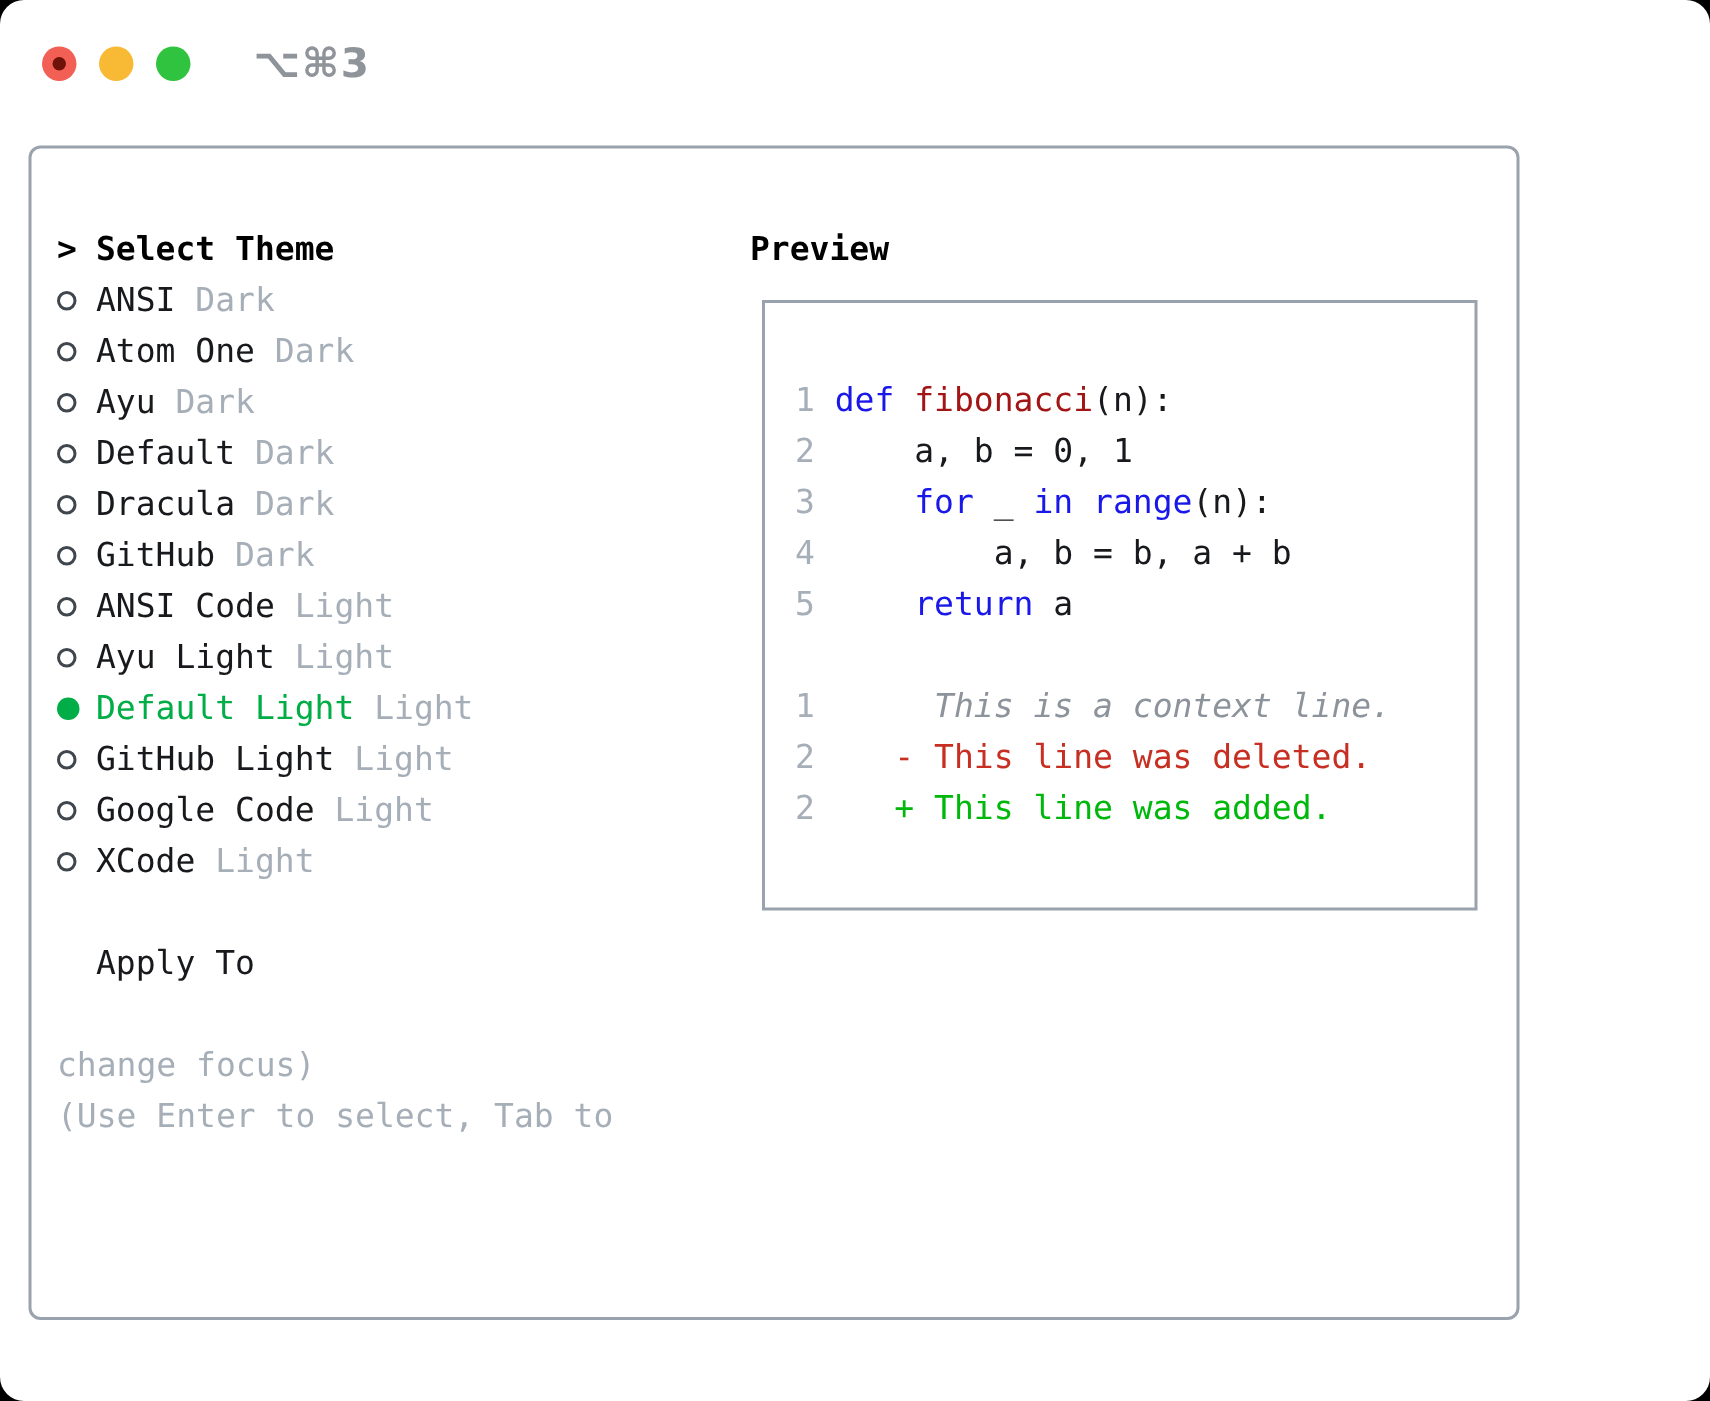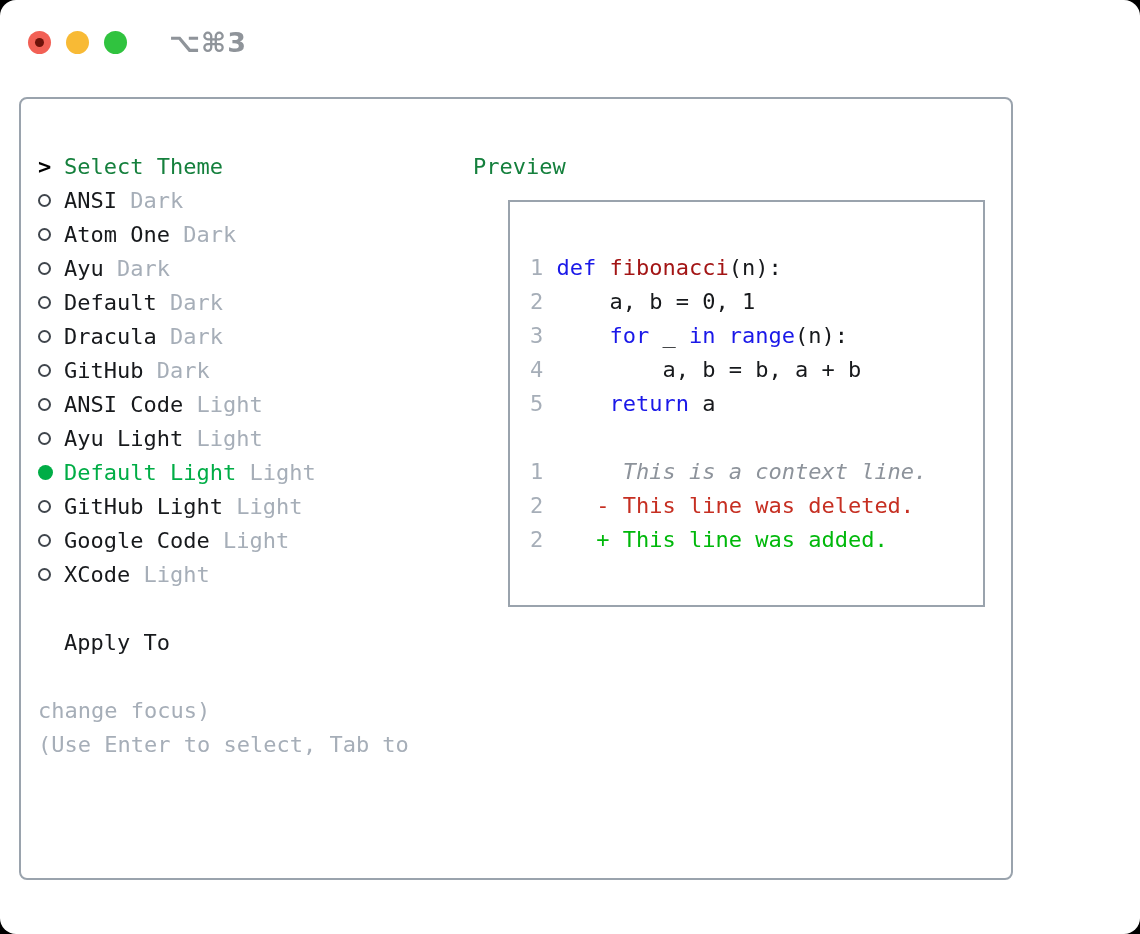--- a/index.html
+++ b/index.html
@@ -19,32 +19,32 @@
   .light.red{background:var(--lred);}
   .light.yellow{background:var(--lyellow);}
   .light.green{background:var(--lgreen);}
   .light .dot{position:absolute;left:7px;top:7px;width:9px;height:9px;border-radius:50%;background:#6e120a;}
   .shortcut{margin-left:27px;font-family:"DejaVu Sans","Liberation Sans",sans-serif;font-size:27px;font-weight:600;color:var(--shortcut);letter-spacing:1px;}
 
   
   .main-box{position:absolute;left:19px;top:97px;width:994px;height:783px;border:2px solid var(--border);border-radius:8px;background:#fff;}
   .row{height:34px;display:flex;align-items:center;white-space:pre;font-size:22px;color:var(--text);}
   .gutter{display:inline-flex;width:26px;align-items:center;flex:none;}
-  .bold{font-weight:normal;color:#15803d;}
+  .bold{font-weight:bold;color:#000000;}
 
   .left-col{position:absolute;left:17px;top:50px;width:450px;}
   .prompt{font-weight:bold;color:#000;}
   .ring{width:13px;height:13px;border:2px solid #40464d;border-radius:50%;display:inline-block;}
   .theme-item.selected .ring, .apply-item.selected .ring{width:15px;height:15px;border:none;background:var(--green);}
   .theme-item.selected .item-name, .apply-item.selected .item-label{color:var(--green);}
   .item-variant{color:var(--muted);text-align:right;}
   .help-line{color:var(--muted);}
 
   
-  .right-col{position:absolute;left:452px;top:50px;}
+  .right-col{position:absolute;left:479px;top:50px;}
   .preview-box{position:absolute;left:487px;top:101px;width:477px;height:407px;border:2px solid var(--border);background:#fff;padding:48px 10px 0 20px;}
   .pline{height:34px;display:flex;align-items:center;white-space:pre;font-size:22px;}
   .lnum{color:var(--muted);}
   .tk-plain{color:var(--text);}
   .tk-kw{color:var(--kw);}
   .tk-fn{color:var(--fn);}
   .tk-ctx{color:var(--ctx);font-style:italic;}
   .tk-del{color:var(--diff-del);}
   .tk-add{color:var(--diff-add);}
 </style>

